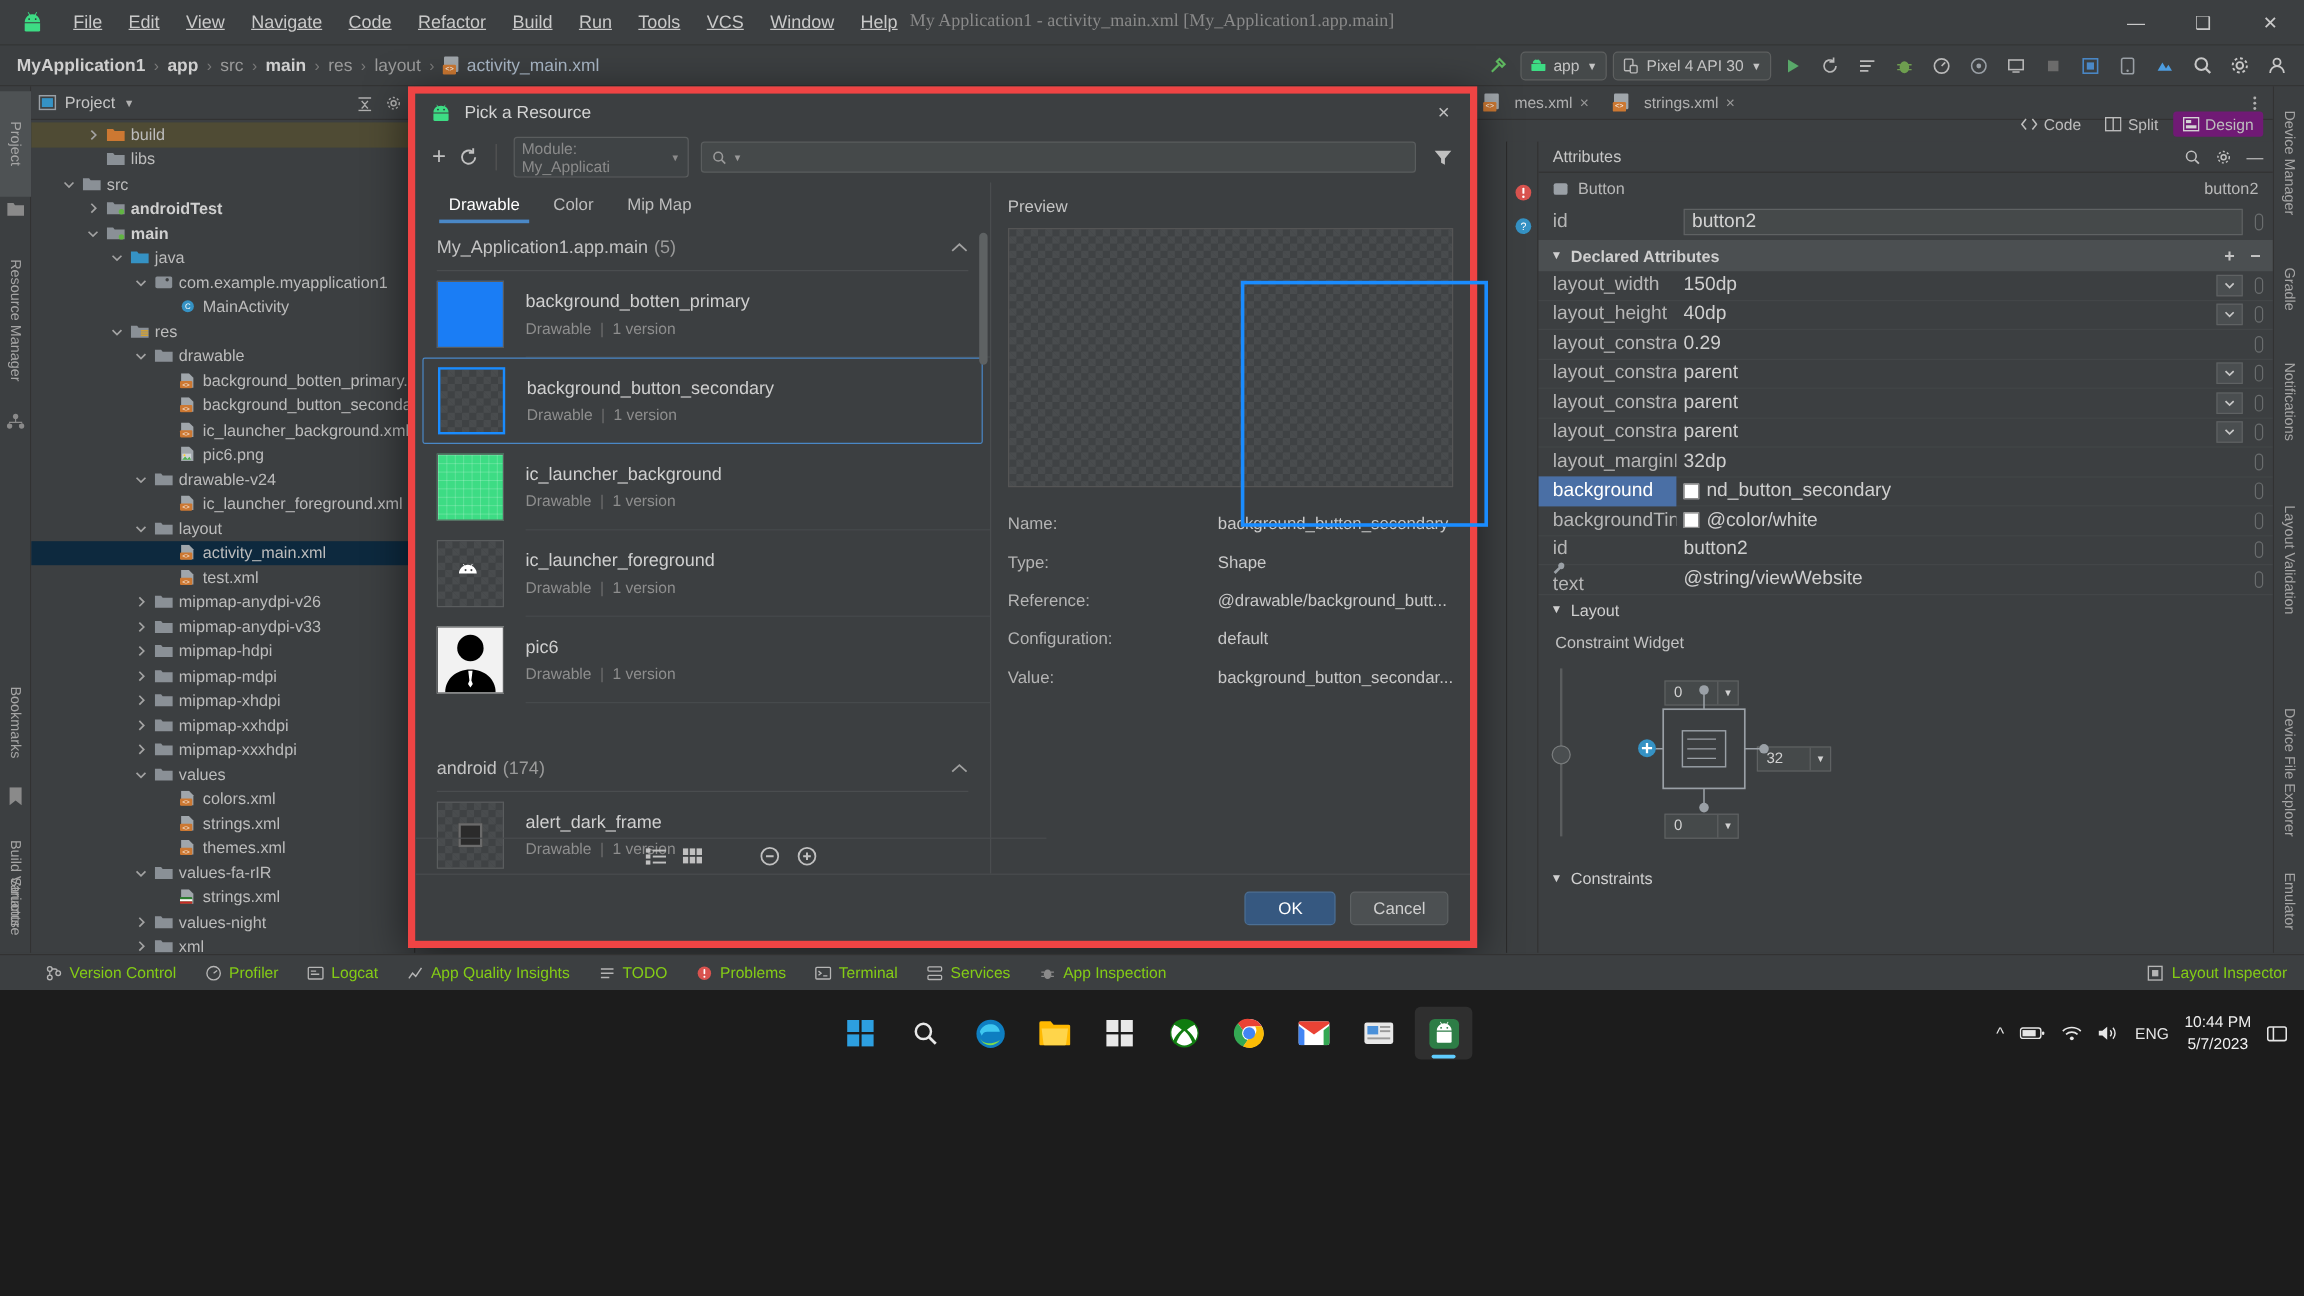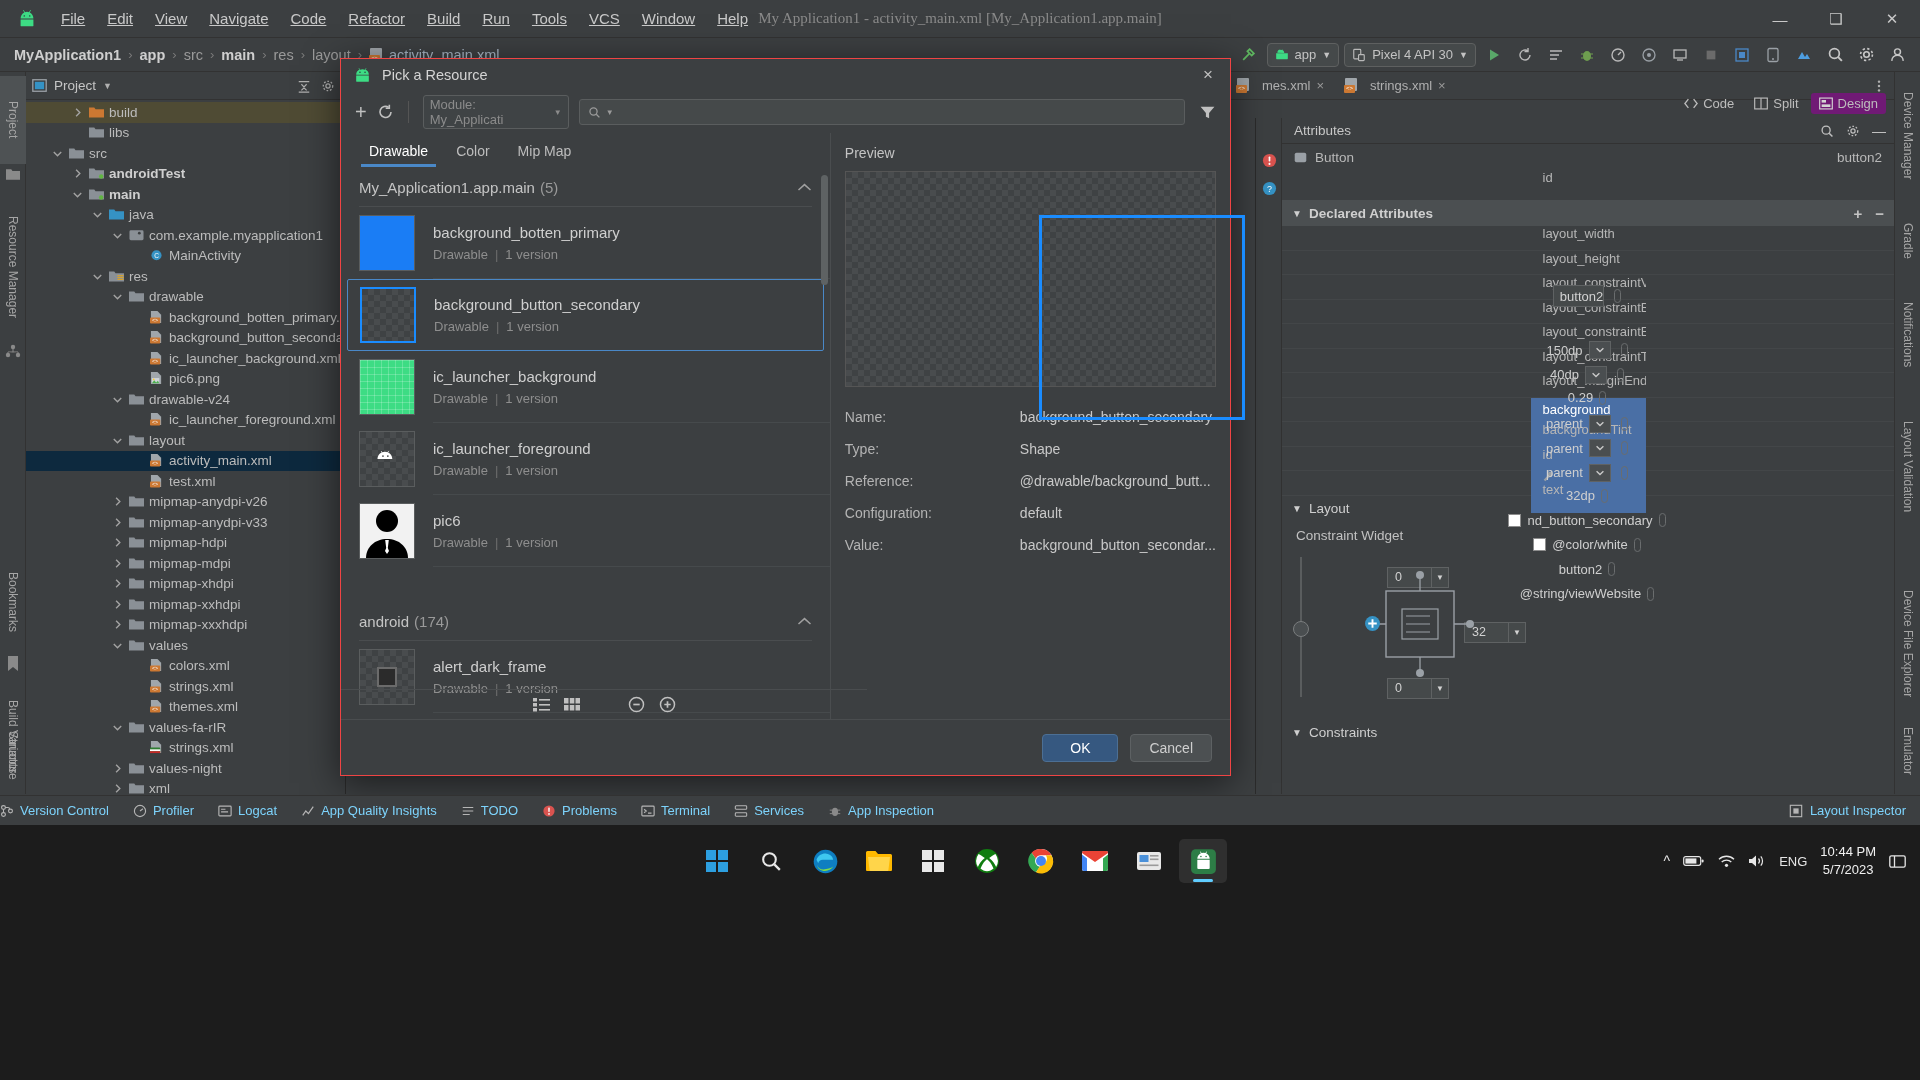--- a/index.html
+++ b/index.html
@@ -132,23 +132,22 @@
   .gutter { position: absolute; left: 0; top: 0; width: 26px; height: 676px; background: #3c3f41;
             border-right: 1px solid #323232; }
   .gico { width: 26px; height: 28px; display: flex; align-items: center; justify-content: center; }
   .ap-body { position: absolute; left: 26px; top: 26px; right: 0; bottom: 0; overflow: hidden; }
   .ap-compo {
     height: 26px; display: flex; align-items: center; padding: 0 12px; gap: 8px;
     font-size: 13.5px; color: #b9b9b9;
   }
   .ap-compo .right { margin-left: auto; color: #b9b9b9; }
   .attrrow {
-    height: 24.5px; display: flex; align-items: center; font-size: 13px;
+    height: 24.5px; display: flex; align-items: center; font-size: 16px;
     border-bottom: 1px solid #434648;
-    flex-direction: column;
   }
   .attrname {
     width: 115px; padding-left: 12px; color: #b6b6b6; white-space: nowrap; overflow: hidden;
     flex: 0 0 115px;
   }
   .attrname.sel { background: #4a6fa5; color: #fff; height: 24.5px; line-height: 24.5px; padding-left: 12px; }
   .attrval {
     flex: 1; display: flex; align-items: center; gap: 6px; padding-left: 6px;
     color: #cfcfcf; position: relative; min-width: 0;
   }
@@ -178,22 +177,22 @@
   .numbox {
     position: absolute; width: 62px; height: 21px; border: 1px solid #5f6263; background: #45494a;
     display: flex; align-items: center; font-size: 12.5px; color: #d2d2d2; padding-left: 7px;
   }
   .numbox .ddm { margin-left: auto; width: 17px; height: 19px; display: flex; align-items: center;
                  justify-content: center; border-left: 1px solid #5f6263; }
 
   
   .overlay { position: absolute; left: 0; top: 0; width: 1920px; height: 1080px; }
   .dialog {
-    position: absolute; left: 340px; top: 58px; width: 891px; height: 718px;
-    background: #3c3f41; border: 1px solid #ef4444;
+    position: absolute; left: 340px; top: 72px; width: 891px; height: 718px;
+    background: #3c3f41; border: 6px solid #ef4444;
     box-shadow: 0 7px 34px rgba(0,0,0,0.55);
   }
   .dlg-title {
     height: 32px; display: flex; align-items: center; padding: 0 8px 0 12px; gap: 10px;
     font-size: 14.5px; color: #d4d4d4;
   }
   .dlg-close { margin-left: auto; width: 28px; height: 26px; display: flex;
                align-items: center; justify-content: center; color: #c0c0c0; font-size: 17px; }
   .dlg-toolbar { height: 42px; display: flex; align-items: center; gap: 10px; padding: 0 14px; }
   .tb-sep { width: 1px; height: 22px; background: #555; margin: 0 4px; }
@@ -269,22 +268,22 @@
     min-width: 76px; height: 28px; border-radius: 4px; font-size: 14px;
     display: flex; align-items: center; justify-content: center; padding: 0 18px;
   }
   .btn.primary { background: #365880; color: #fff; border: 1px solid #4c6f94; }
   .btn.normal { background: #4c5052; color: #cfcfcf; border: 1px solid #5d6163; }
 
   
   .bottombar {
     position: absolute; left: 0; top: 795px; width: 1920px; height: 30px;
     background: #3c3f41; border-top: 1px solid #323232;
-    display: flex; align-items: center; gap: 24px;
-    font-size: 13px; color: #7dd3fc;
+    display: flex; align-items: center; padding-left: 38px; gap: 24px;
+    font-size: 13px; color: #84cc16;
   }
   .bbitem { display: flex; align-items: center; gap: 6px; white-space: nowrap; }
   .bbright { margin-left: auto; display: flex; align-items: center; gap: 7px; padding-right: 14px; }
 
   
   .taskbar {
     position: absolute; left: 0; top: 825px; width: 1920px; height: 255px;
     background: #1c1c1c;
   }
   .tb-inner {

